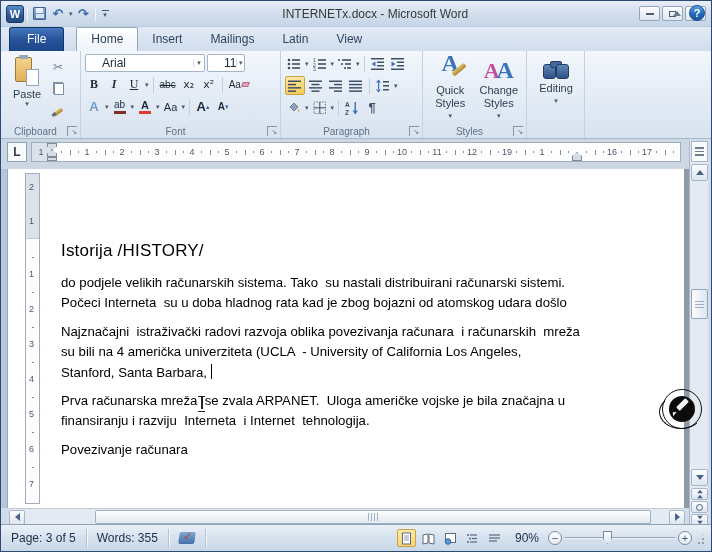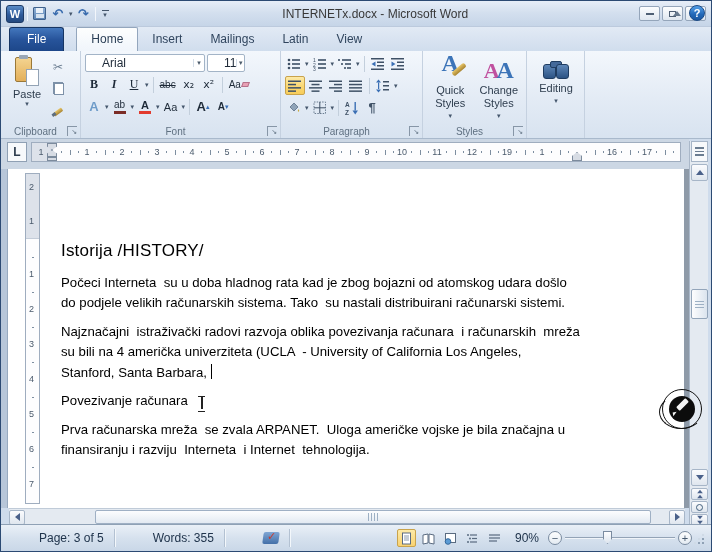--- a/index.html
+++ b/index.html
@@ -187,21 +187,21 @@
   .tri-right { width:0; height:0; border-top:4px solid transparent; border-bottom:4px solid transparent; border-left:5px solid #4a618a; }
   .hthumb { margin-left:70px; width:556px; height:14px; background:linear-gradient(#fcfdfe,#e3eaf2); border:1px solid #9fb0c4; border-radius:2px;
     display:flex; align-items:center; justify-content:center; gap:2px; }
   .hthumb i { width:1px; height:8px; background:#9db0c4; }
   .htrack-right { flex:1; }
 
   
   .status { position:absolute; left:0; bottom:0; width:100%; height:27px;
     background:linear-gradient(#eaf0f7,#d6e1ee 50%,#c9d7e7);
     border-top:1px solid #8fa1b5; display:flex; align-items:center; font-size:12px; color:#20344c; }
-  .seg { padding:0 10px; height:18px; display:flex; align-items:center; border-right:1px solid #b3c1d2; box-shadow:1px 0 0 #f3f7fb;margin-left:28px; }
+  .seg { padding:0 10px; height:18px; display:flex; align-items:center; border-right:1px solid #b3c1d2; box-shadow:1px 0 0 #f3f7fb; }
   .spellbook { position:relative; width:16px; height:12px; }
   .spellbook::before { content:""; position:absolute; inset:0; background:linear-gradient(#7fa6d4,#4470a8); border-radius:2px 2px 2px 2px; transform:skewX(-8deg); }
   .spellbook::after { content:"✓"; position:absolute; left:4px; top:-2px; color:#c93a2e; font-size:11px; font-weight:bold; font-family:"DejaVu Sans",sans-serif; }
   .status-right { margin-left:auto; display:flex; align-items:center; gap:3px; padding-right:6px; }
   .viewbtn { width:19px; height:18px; display:flex; align-items:center; justify-content:center; border-radius:2px; border:1px solid transparent; }
   .viewbtn.sel { background:linear-gradient(#fdeaa7,#f9d271); border:1px solid #c9a34c; }
   .zoomlabel { margin:0 6px 0 8px; }
   .zcircle { width:14px; height:14px; border:1px solid #7a8ba0; border-radius:50%; background:linear-gradient(#fdfdfe,#e4ebf2);
     display:flex; align-items:center; justify-content:center; font-size:11px; color:#44566c; line-height:1; }
   .ztrack { position:relative; width:110px; height:14px; }
@@ -640,34 +640,34 @@
         <span class="vnum" style="top: 235px;">5</span>
         <span class="tick" style="left: 6px; top: 222.5px; width: 2px; height: 1px;"></span>
         <span class="vnum" style="top: 270px;">6</span>
         <span class="tick" style="left: 6px; top: 257.5px; width: 2px; height: 1px;"></span>
         <span class="vnum" style="top: 305px;">7</span>
         <span class="tick" style="left: 6px; top: 292.5px; width: 2px; height: 1px;"></span>
       </div>
     <div class="doc-text">
       <div class="doc-heading">Istorija /HISTORY/</div>
     <div class="para">
+          <div class="line">do podjele velikih računarskih sistema. Tako  su nastali distribuirani računarski sistemi.</div>
           <div class="line">Počeci Interneta  su u doba hladnog rata kad je zbog bojazni od atomskog udara došlo</div>
-          <div class="line">do podjele velikih računarskih sistema. Tako  su nastali distribuirani računarski sistemi.</div>
         </div>
         <div class="para">
           <div class="line">Najznačajni  istraživački radovi razvoja oblika povezivanja računara  i računarskih  mreža</div>
           <div class="line">su bili na 4 američka univerziteta (UCLA  - University of California Los Angeles,</div>
           <div class="line">Stanford, Santa Barbara, <span class="caret"></span></div>
         </div>
         <div class="para">
-          <div class="line">Povezivanje računara</div>
-        </div>
-        <div class="para">
           <div class="line">Prva računarska mreža  se zvala ARPANET.  Uloga američke vojske je bila značajna u</div>
           <div class="line">finansiranju i razviju  Interneta  i Internet  tehnologija.</div>
+        </div>
+        <div class="para">
+          <div class="line">Povezivanje računara</div>
         </div>
         <div class="para">
         </div>
       </div>
     <div class="ibeam"></div>
     <div class="page-edge"></div>
   </div>
 
   <div class="badge">
     <span class="ring"></span>

